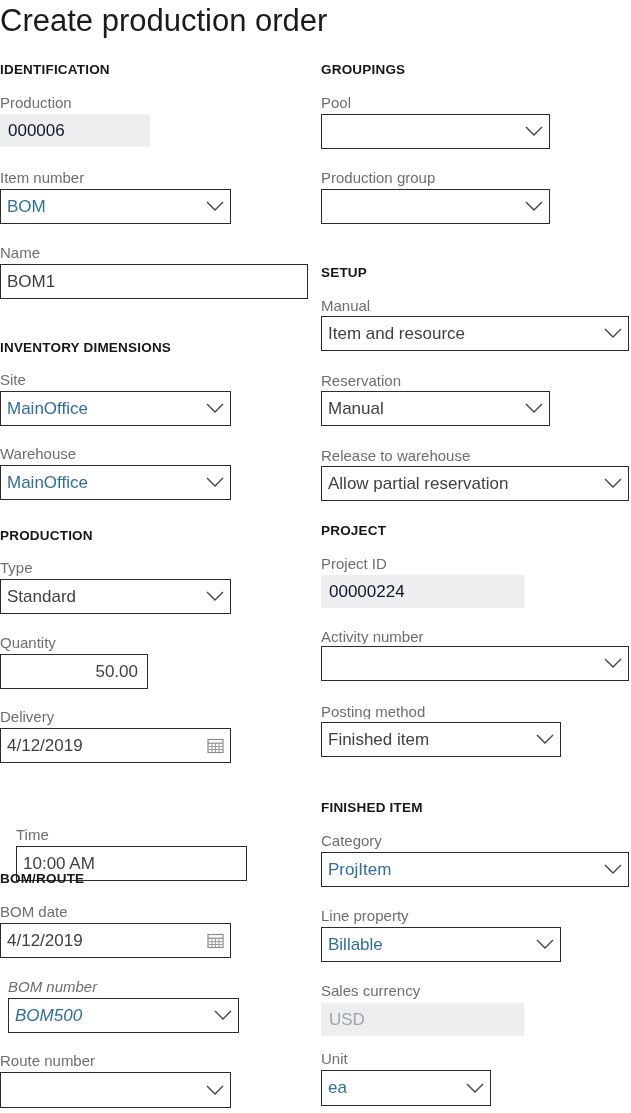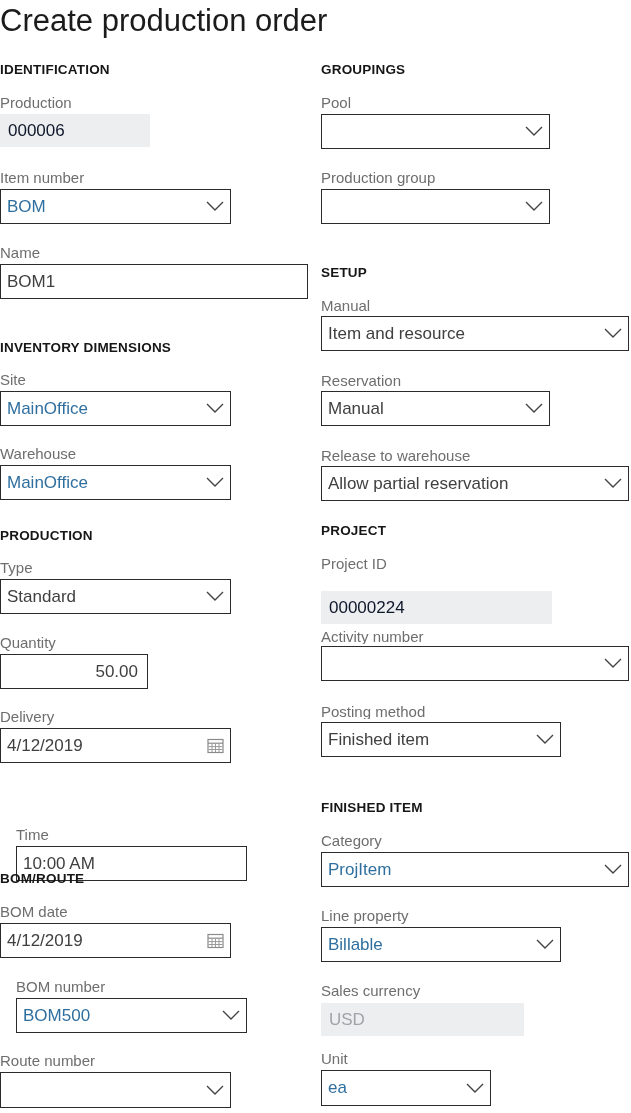--- a/index.html
+++ b/index.html
@@ -247,21 +247,21 @@
             <line x1="5" y1="6.8" x2="5" y2="15.3" stroke="#9a9a9a" stroke-width="1"></line>
             <line x1="8.5" y1="6.8" x2="8.5" y2="15.3" stroke="#9a9a9a" stroke-width="1"></line>
             <line x1="12" y1="6.8" x2="12" y2="15.3" stroke="#9a9a9a" stroke-width="1"></line>
             <line x1="1.5" y1="9.6" x2="15.5" y2="9.6" stroke="#9a9a9a" stroke-width="1"></line>
             <line x1="1.5" y1="12.5" x2="15.5" y2="12.5" stroke="#9a9a9a" stroke-width="1"></line>
           </svg>
         </span>
       </div>
     </div>
 
-    <div class="field" style="left:16px;top:977px;width:315px;">
+    <div class="field" style="left:8px;top:977px;width:315px;font-style:italic;">
       <div class="field-label">BOM number</div>
       <div class="input-box" style="width:231px;margin-top:2px;">
         <span class="value blue">BOM500</span>
         <span class="chev">
           <svg width="18" height="11" viewBox="0 0 18 11">
               <path d="M1 1 L9 9 L17 1" stroke="#444" stroke-width="1.4" fill="none"></path>
             </svg>
         </span>
       </div>
     </div>
@@ -343,21 +343,21 @@
               <path d="M1 1 L9 9 L17 1" stroke="#444" stroke-width="1.4" fill="none"></path>
             </svg>
         </span>
       </div>
     </div>
 
     <div class="section-head" style="position:absolute;left:0px;top:523px;">PROJECT</div>
 
     <div class="field" style="left:0px;top:554px;width:310px;">
       <div class="field-label">Project ID</div>
-      <div class="readonly-box" style="width:231px;margin-top:18px;">
+      <div class="readonly-box" style="width:203px;margin-top:2px;">
         <span class="value blue">00000224</span>
       </div>
     </div>
 
     <div class="field" style="left:0px;top:627px;width:310px;">
       <div class="field-label clipped">Activity number</div>
       <div class="input-box" style="width:308px;margin-top:2px;">
         <span class="value blue"></span>
         <span class="chev">
           <svg width="18" height="11" viewBox="0 0 18 11">

